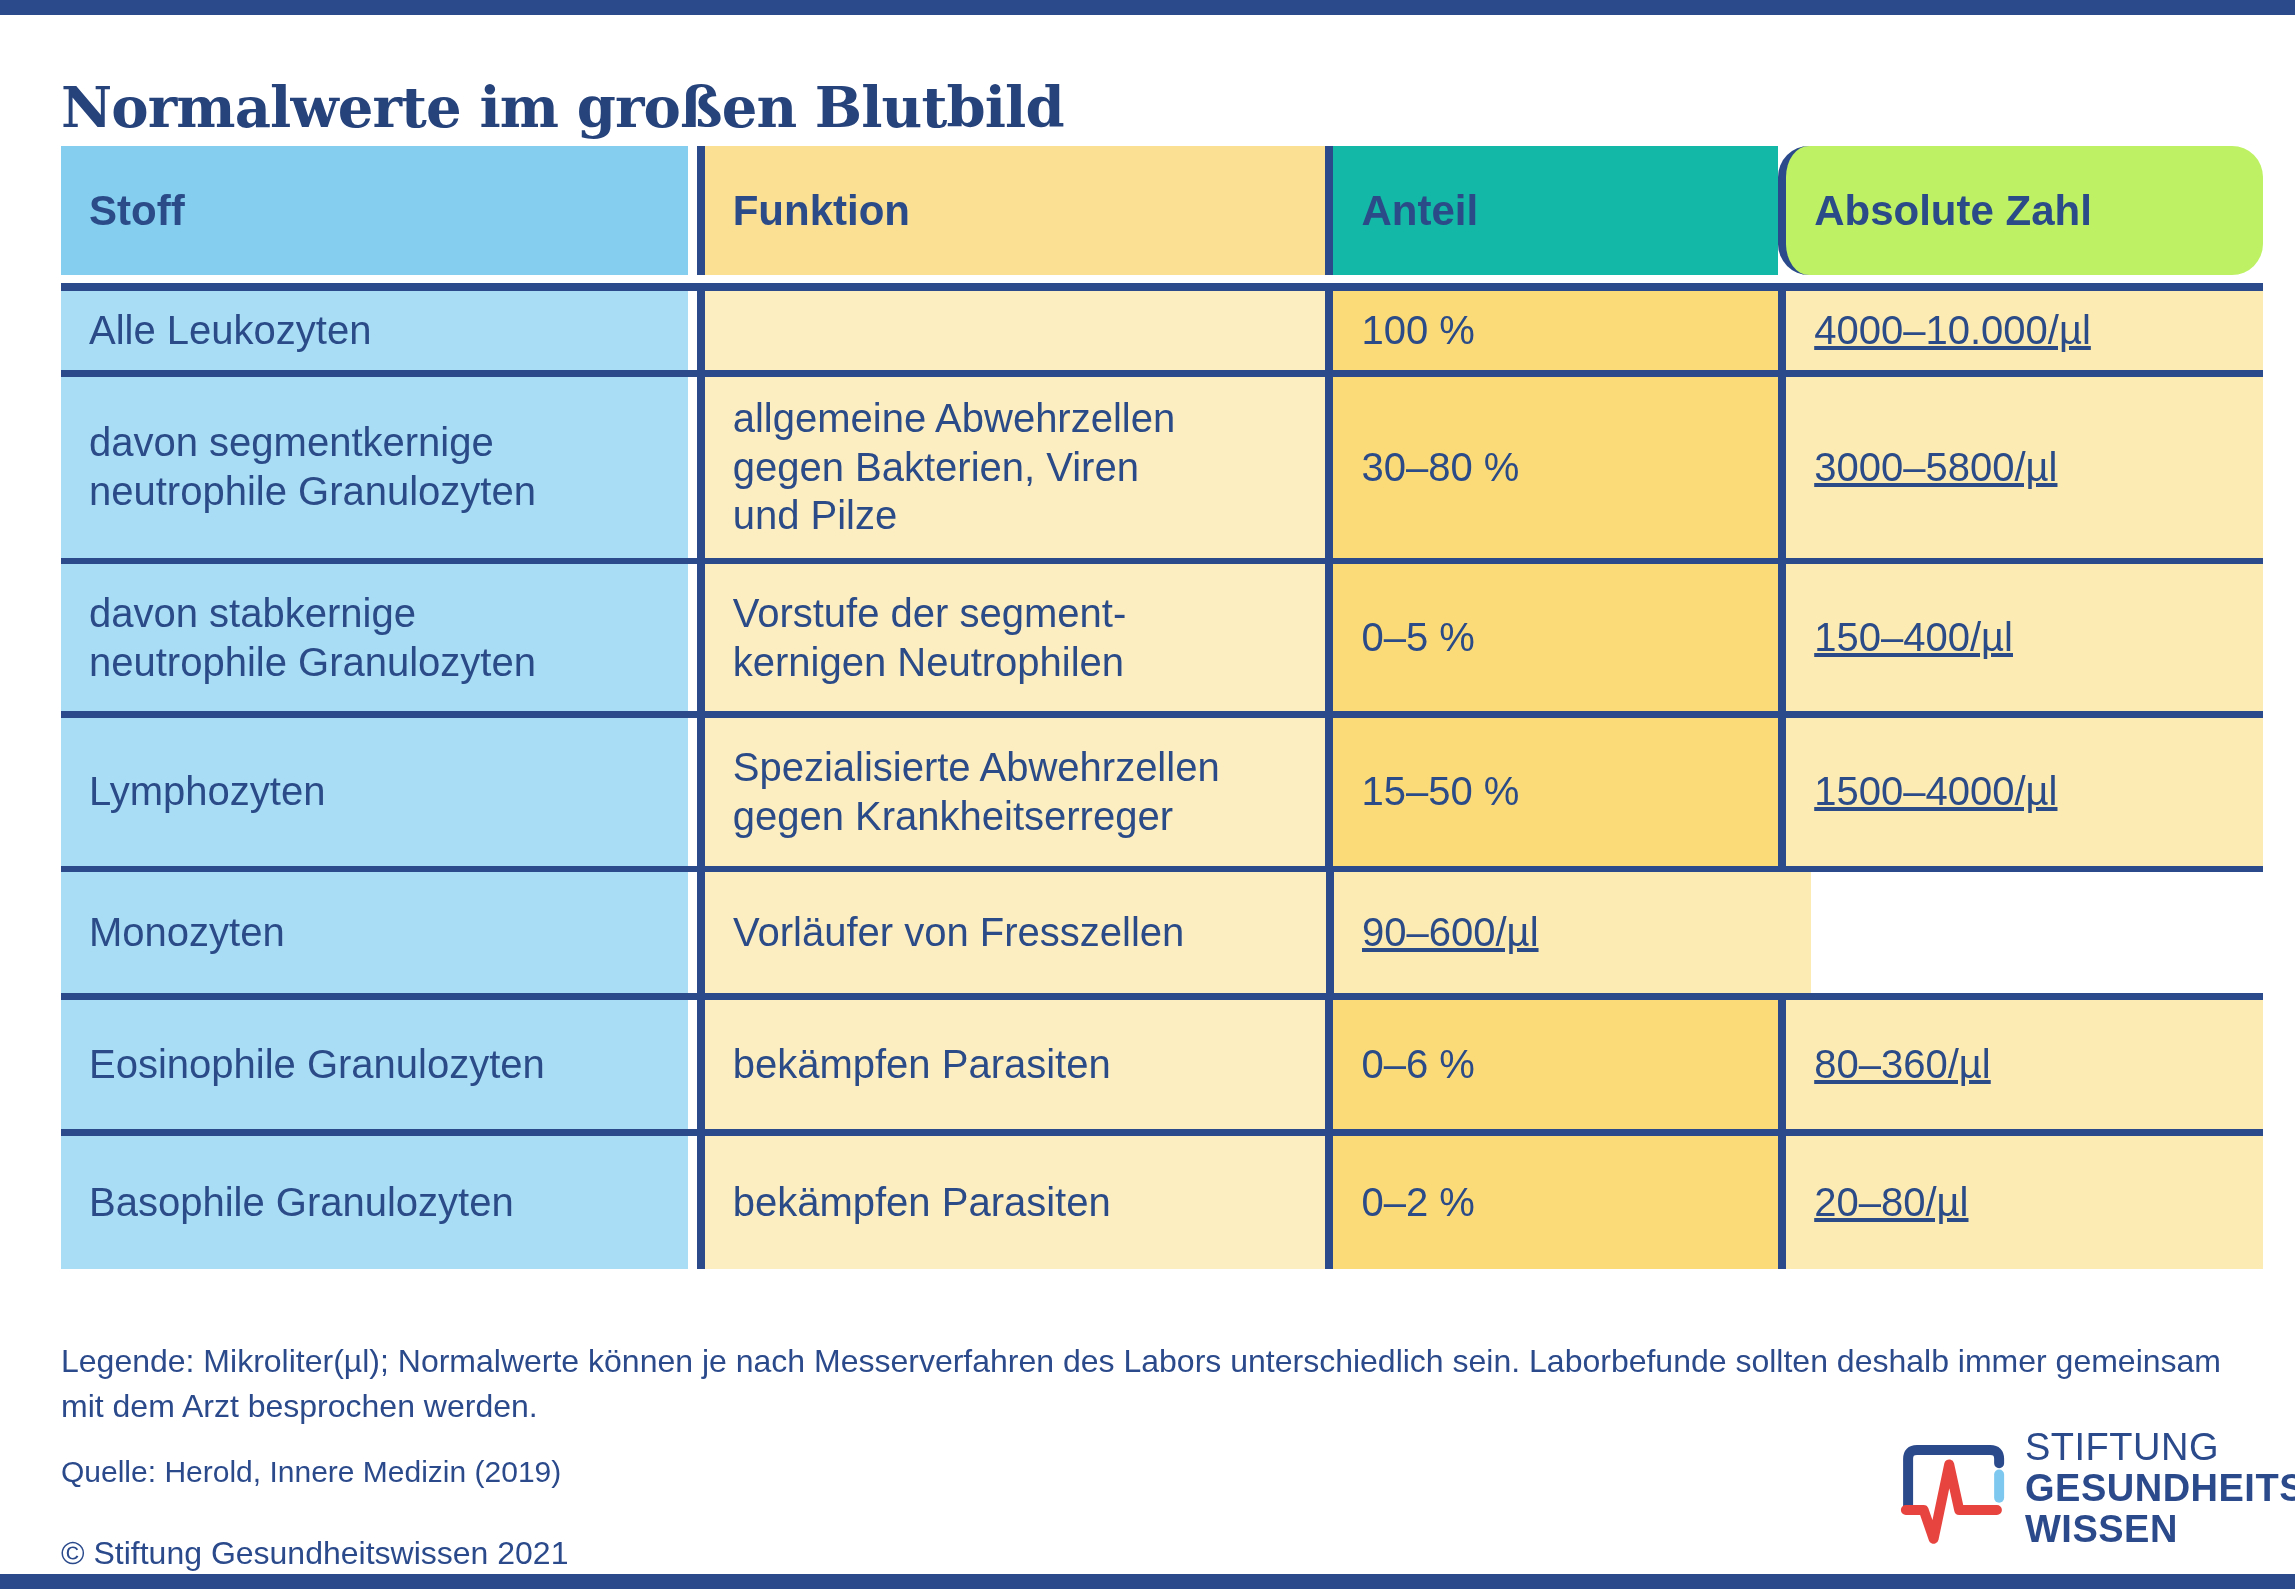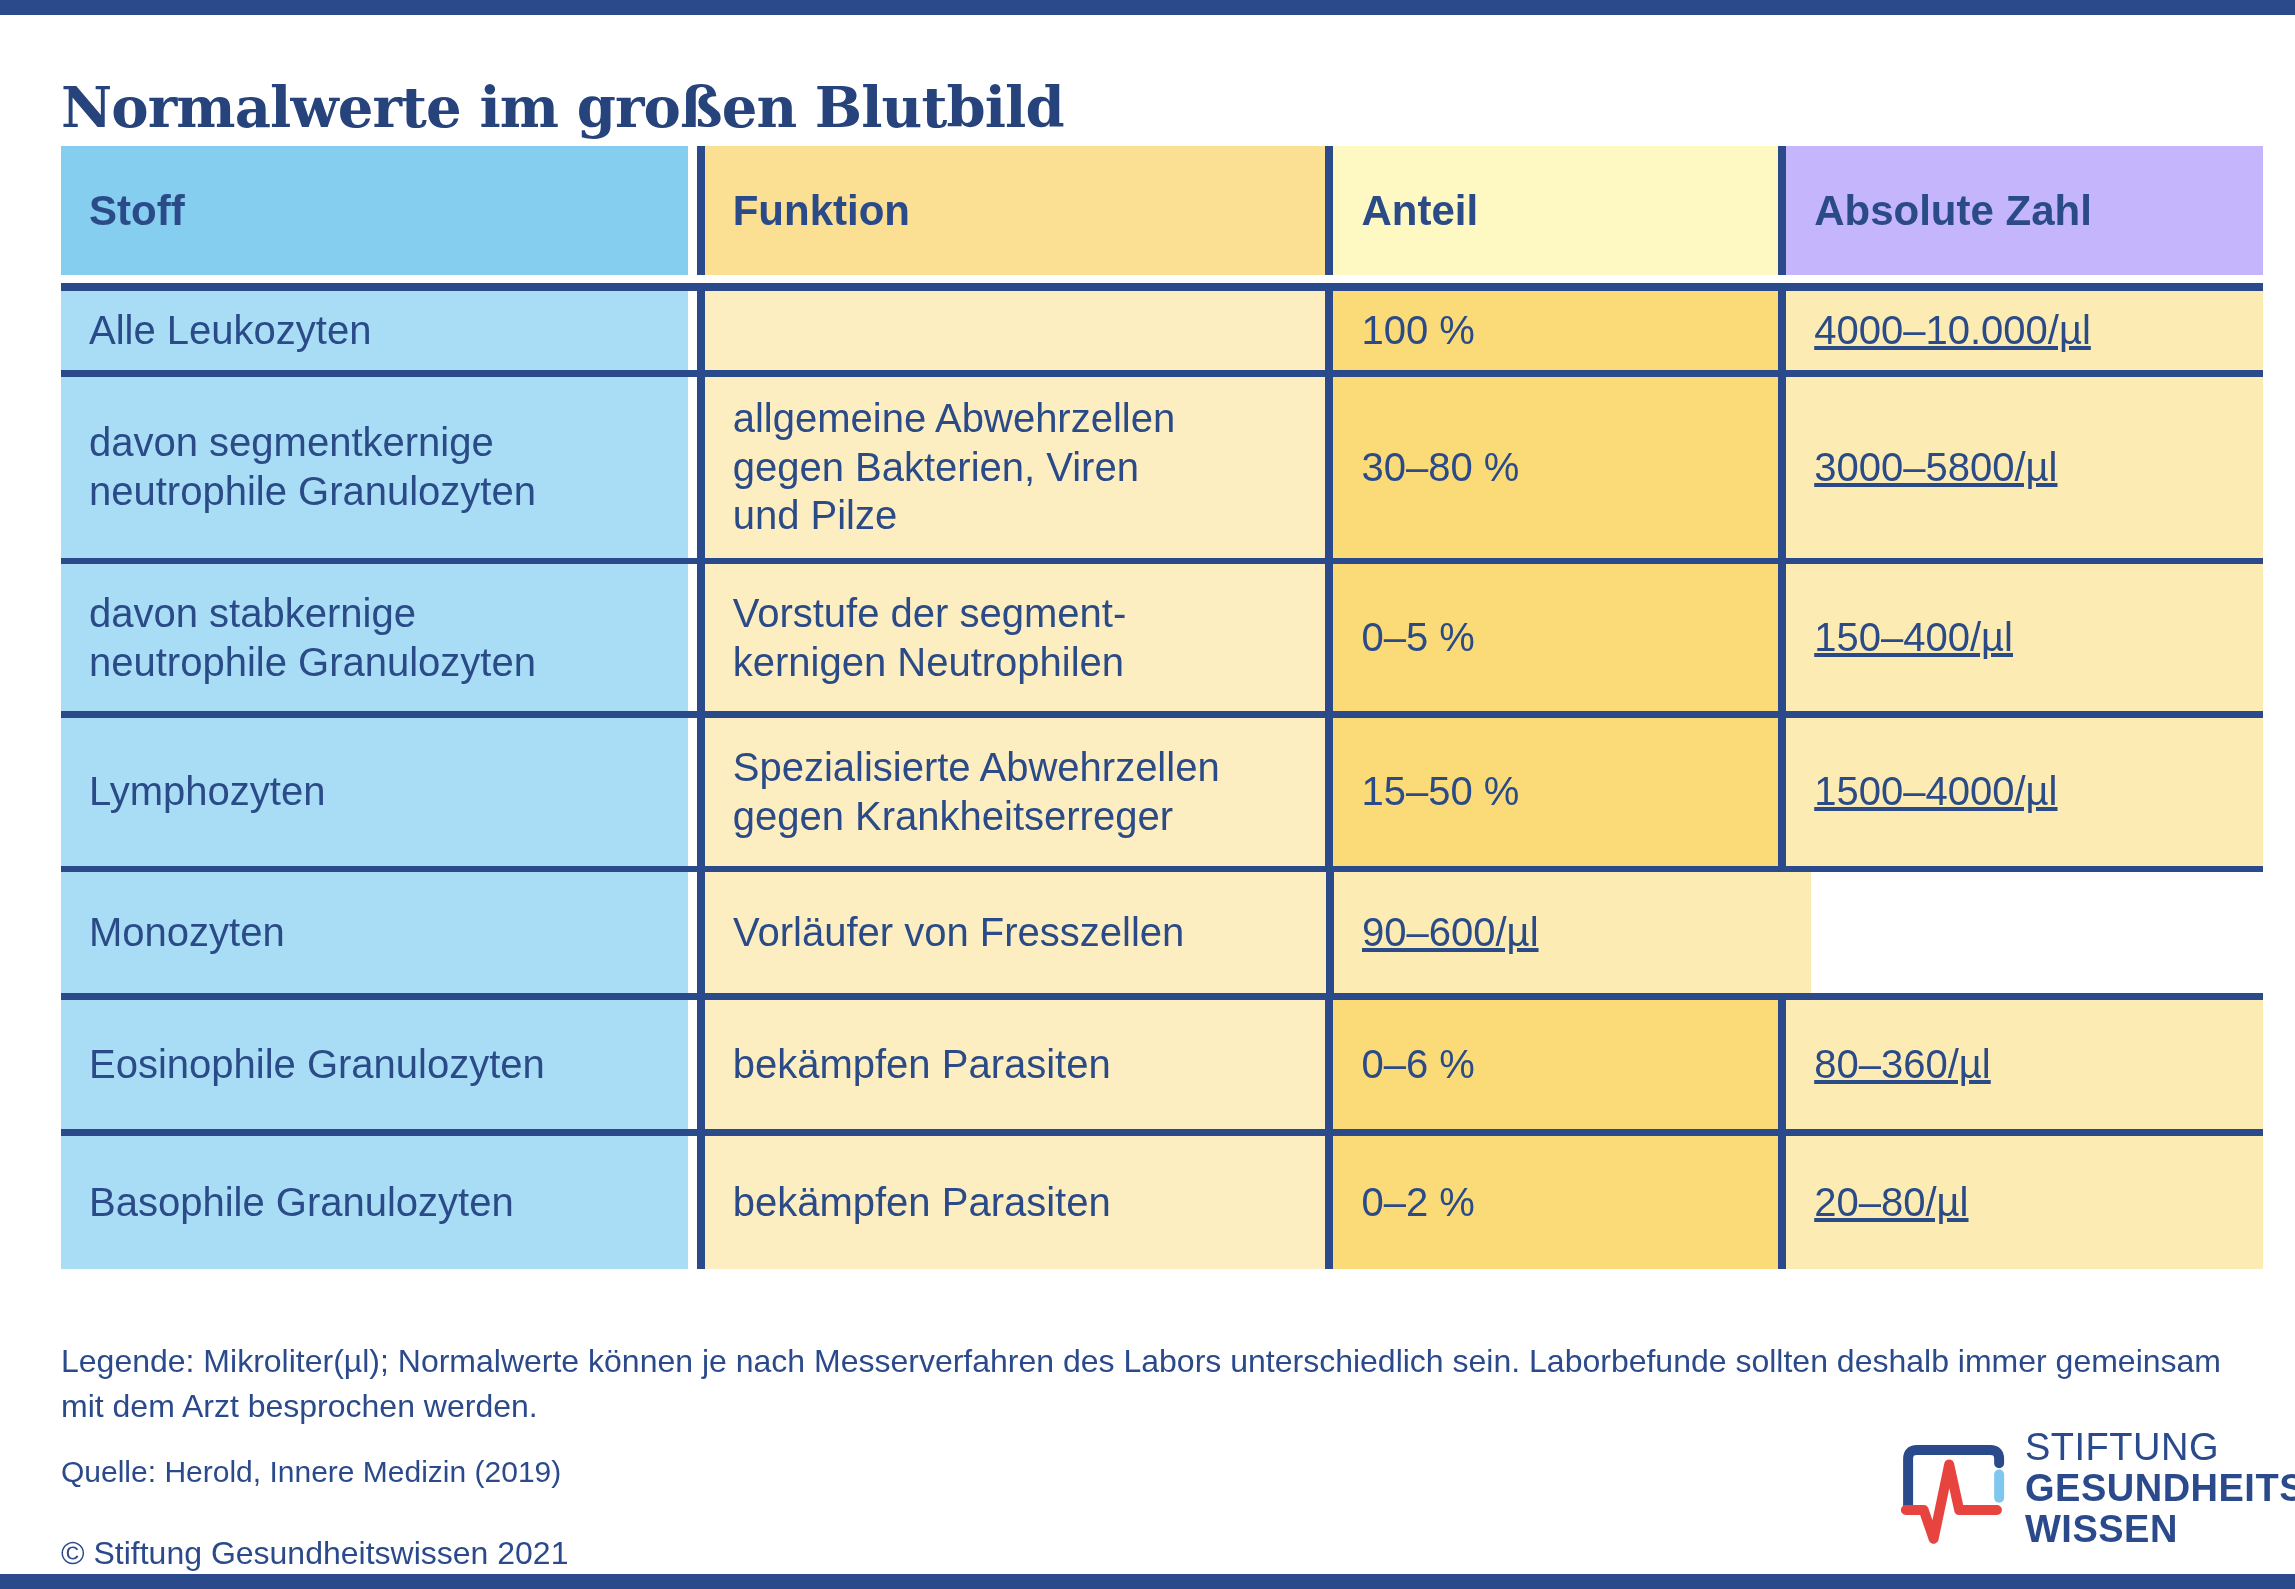--- a/index.html
+++ b/index.html
@@ -29,22 +29,22 @@
     white-space:pre-line;
   }
   .c1{width:636px;border-right:9.4px solid #ffffff;}
   .c2{width:629px;border-left:8.5px solid #2b4a8c;}
   .c3{width:453px;border-left:8.5px solid #2b4a8c;}
   .c4{width:485px;border-left:8.5px solid #2b4a8c;}
   .head .cell{font-weight:700;font-size:42px;}
   .head{height:129px;}
   .head .c1{background:#85cef0;}
   .head .c2{background:#fbdf92;}
-  .head .c3{background:#fef9c3;}
-  .head .c4{background:#c4b5fd;}
+  .head .c3{background:#14b8a6;}
+  .head .c4{background:#bef264;border-radius:31px;}
   .body .c1{background:#a9dcf5;}
   .body .c2{background:#fdeec1;}
   .body .c3{background:#fbda78;}
   .body .c4{background:#fcebb2;text-decoration:underline;}
   .gap-white{height:7.5px;background:#ffffff;}
   .rule-thick{height:8.5px;background:#2b4a8c;}
   .rule{height:6.6px;background:#2b4a8c;}
   .r1{height:79px;} .r2{height:181px;} .r3{height:147px;} .r4{height:148px;}
   .r5{height:121px;} .r6{height:129px;} .r7{height:133px;}
   .legend{

